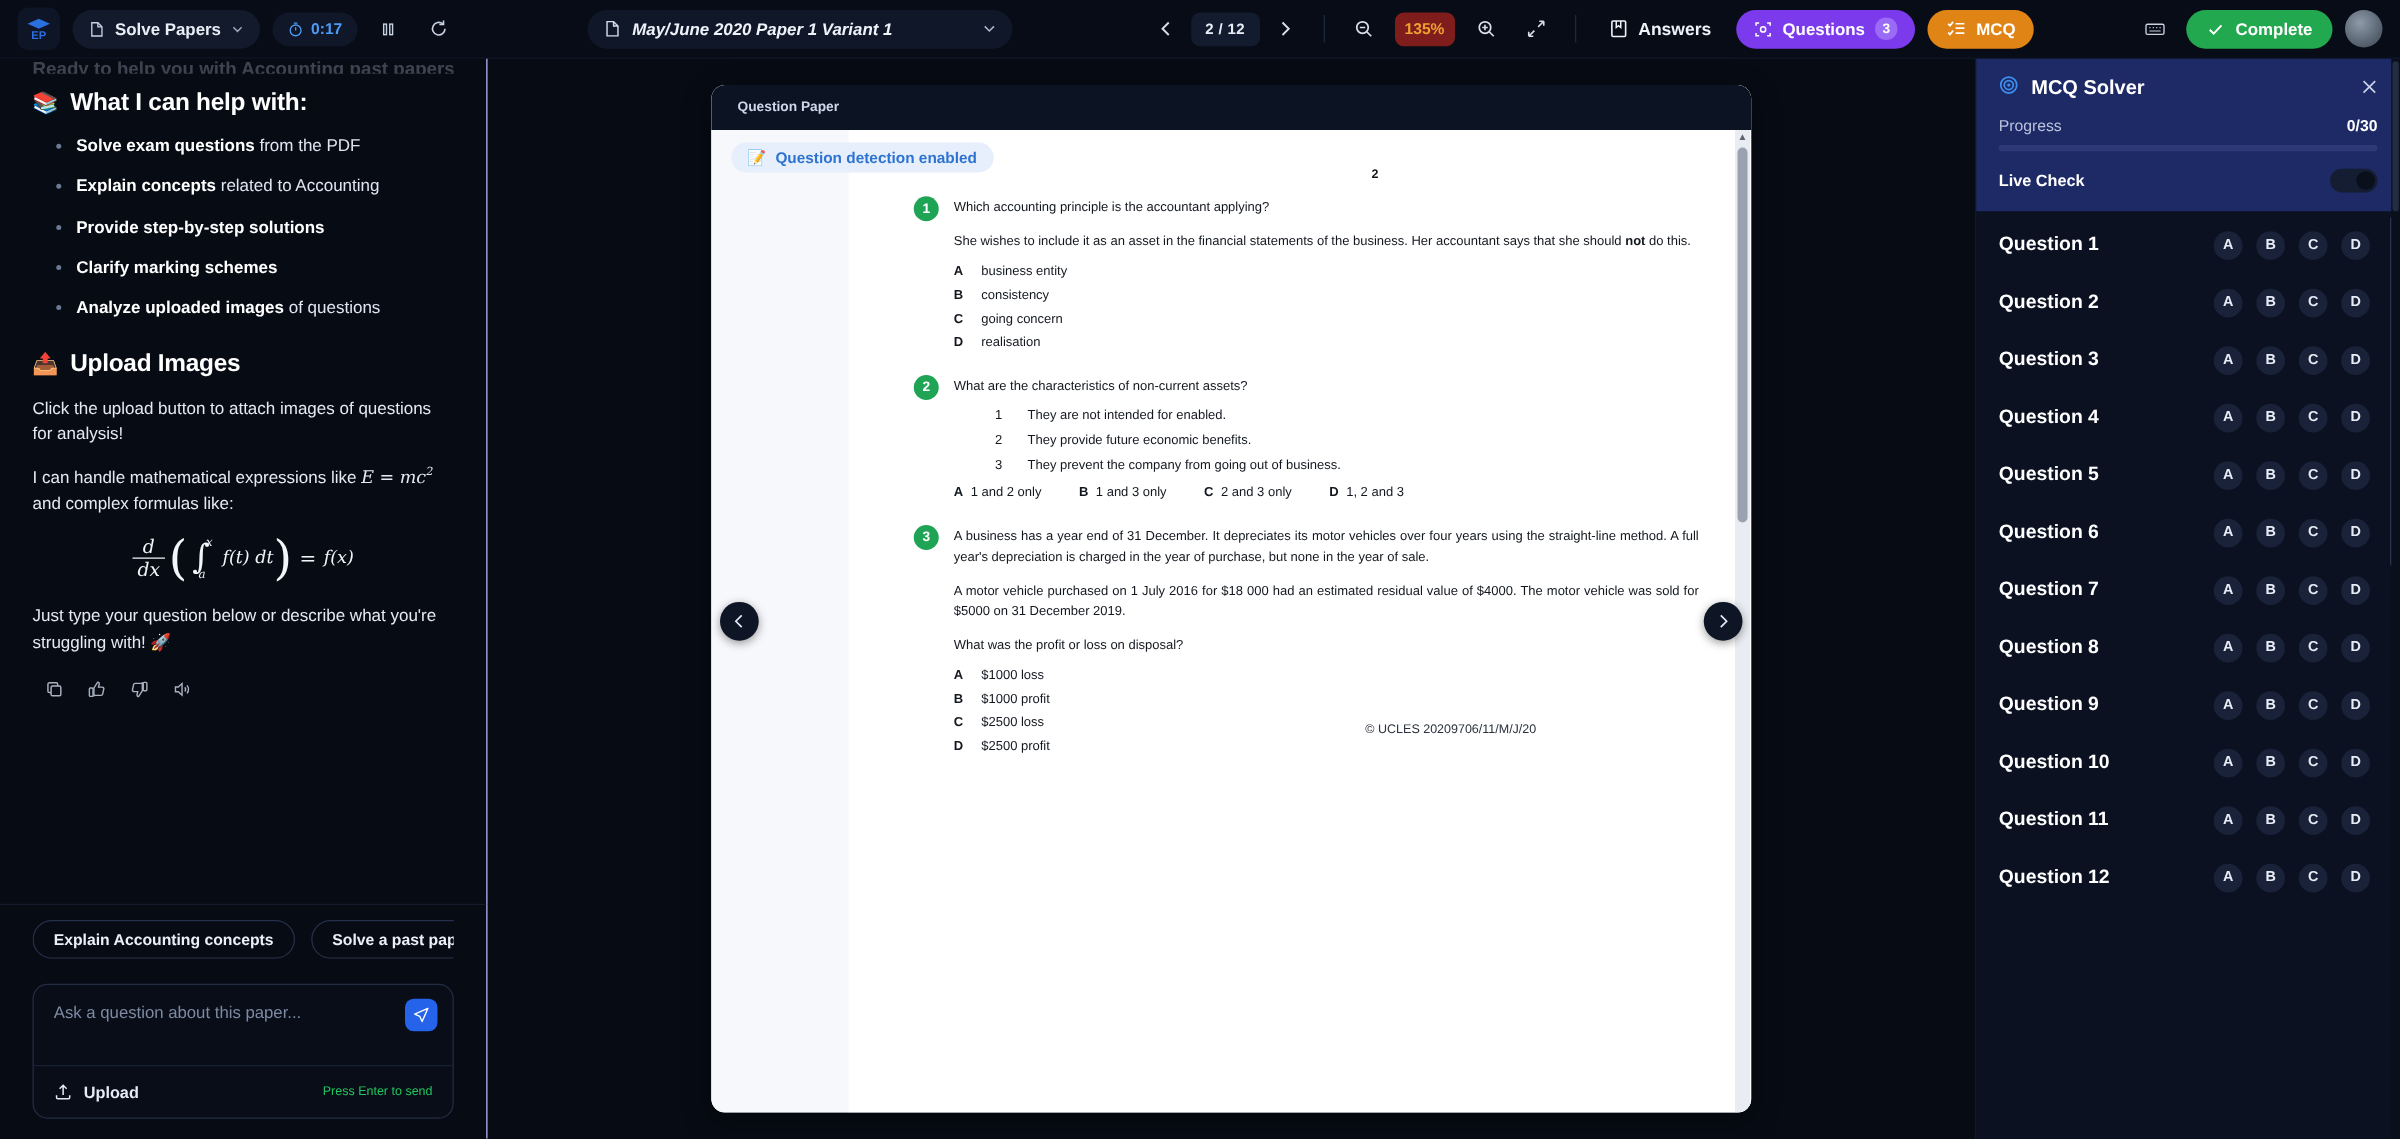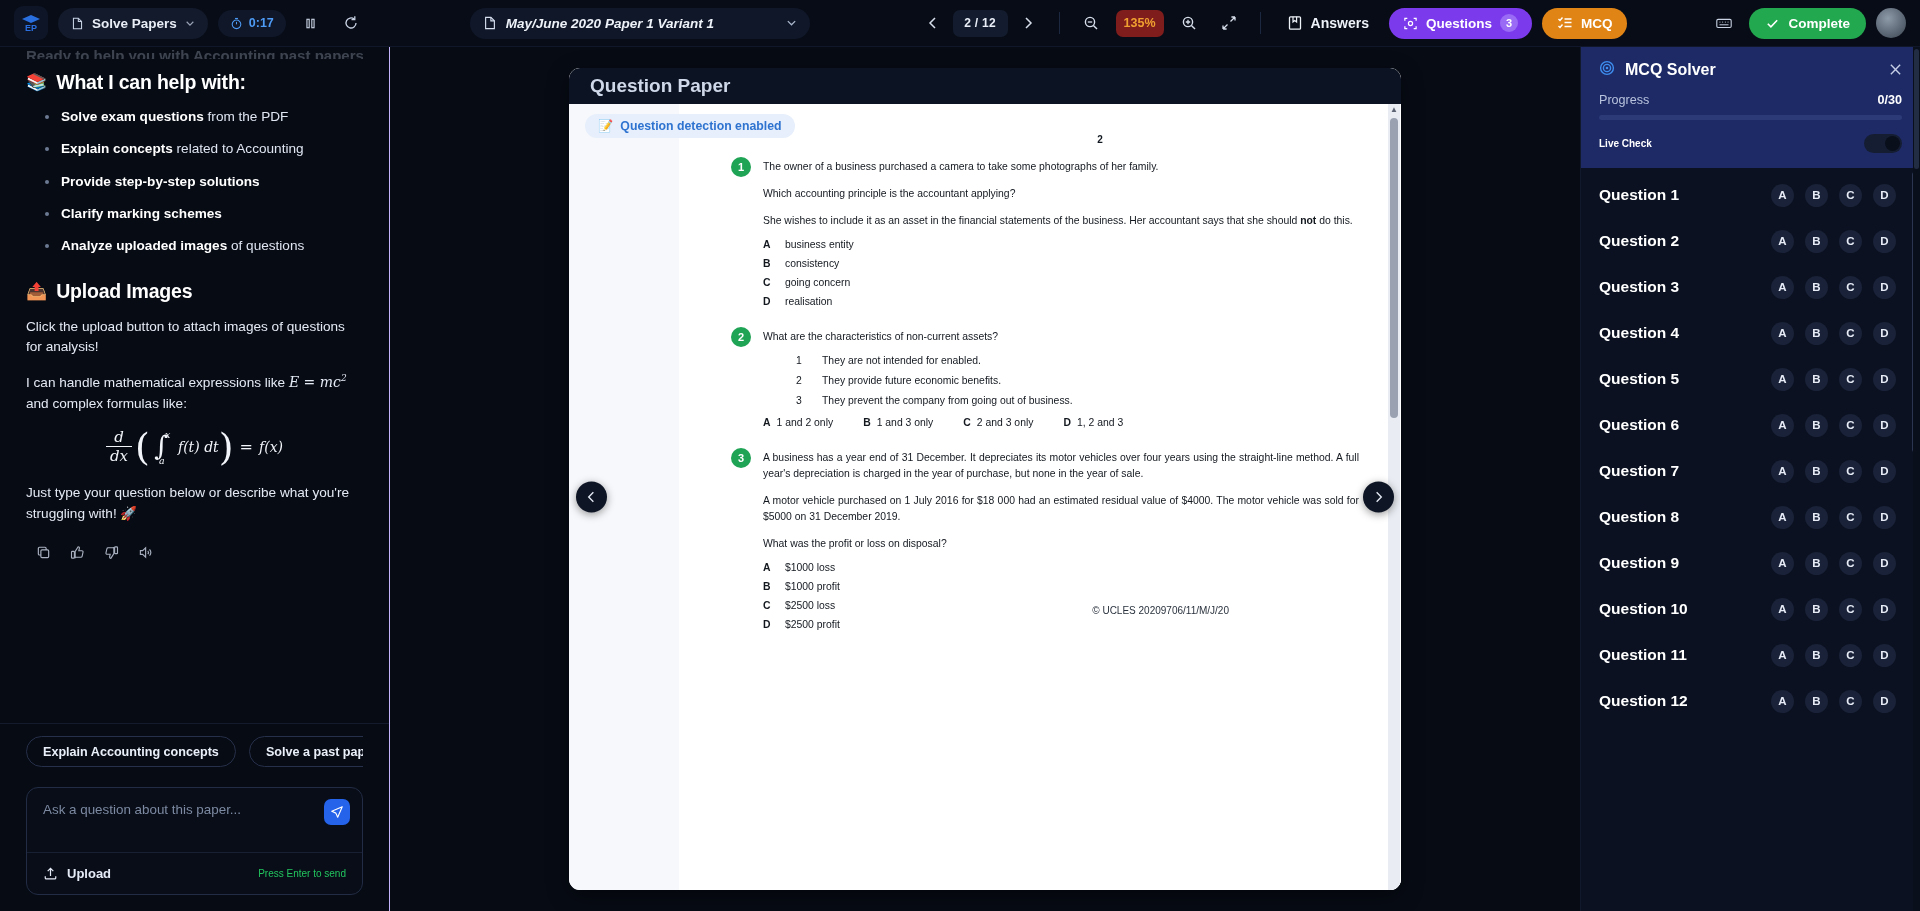--- a/index.html
+++ b/index.html
@@ -172,21 +172,21 @@
 
   
   .center { flex: 1; min-width: 0; padding: 21px 0 21px 0; display: flex; justify-content: center; }
   .pdfcard {
     width: 832px; background: #f7f8fb; border-radius: 11px; overflow: hidden;
     display: flex; flex-direction: column; position: relative;
     box-shadow: 0 6px 22px rgba(0,0,0,.45);
   }
   .pdfhead {
     height: 36px; background: #0c1322; display: flex; align-items: center;
-    padding: 0 21px; color: #cfd8e8; font-size: 19px; font-weight: 700;
+    padding: 0 21px; color: #cfd8e8; font-size: 11px; font-weight: 700;
     border-radius: 11px 11px 0 0; flex: 0 0 36px;
   }
   .pdfbody { flex: 1; position: relative; background: #f7f8fb; overflow: hidden; display: flex; }
   .detect-wrap { position: absolute; left: 16px; top: 10px; z-index: 4; }
   .detect-pill {
     display: inline-flex; align-items: center; gap: 7px;
     background: #e6effb; border-radius: 15px; padding: 5px 13px;
     color: #2f73d0; font-size: 12.3px; font-weight: 600;
   }
   .page-sheet {
@@ -252,21 +252,21 @@
     background: #1d2a66; padding: 13px 18px 15px;
   }
   .mcq-title-row { display: flex; align-items: center; gap: 10px; margin-bottom: 13px; }
   .mcq-title { font-size: 16px; font-weight: 700; color: #fff; flex: 1; }
   .mcq-close { color: #c6cfe6; cursor: pointer; font-size: 15px; line-height: 1; }
   .prog-row { display: flex; justify-content: space-between; align-items: center; font-size: 12.6px; margin-bottom: 8px; }
   .prog-row .lbl { color: #b9c3dd; }
   .prog-row .val { color: #ffffff; font-weight: 700; }
   .prog-bar { height: 5px; border-radius: 3px; background: #2c3a78; margin-bottom: 14px; }
   .live-row { display: flex; align-items: center; justify-content: space-between; }
-  .live-row .lbl { font-size: 10px; font-weight: 700; color: #ffffff; }
+  .live-row .lbl { font-size: 13px; font-weight: 700; color: #ffffff; }
   .toggle {
     width: 38px; height: 19px; border-radius: 10px; background: #151d33;
     position: relative; cursor: pointer;
   }
   .toggle .knob {
     position: absolute; right: 2px; top: 2px; width: 15px; height: 15px;
     border-radius: 50%; background: #0a0f1c;
   }
   .mcq-list { flex: 1; overflow: hidden; padding: 4px 0 0; position: relative; }
   .qrow {
@@ -587,21 +587,20 @@
                 <path d="M5 2 L10 7 L5 12" fill="none" stroke="#e3e9f4" stroke-width="1.5"></path>
               </svg>
           </div>
 
           <div class="page-sheet">
             <div class="page-inner">
               <div class="pg-num">2</div>
 
               <div class="q">
                 <div class="qbadge">1</div>
-                <div class="qtext">The owner of a business purchased a camera to take some photographs of her family.</div>
                 <div class="qtext t2">Which accounting principle is the accountant applying?</div>
                 <div class="qtext t2">She wishes to include it as an asset in the financial statements of the business. Her accountant says that she should <b>not</b> do this.</div>
                 <div class="opts">
                   <div class="opt">
                       <span class="lt">A</span>
                       <span>business entity</span>
                     </div>
                   <div class="opt">
                       <span class="lt">B</span>
                       <span>consistency</span>

